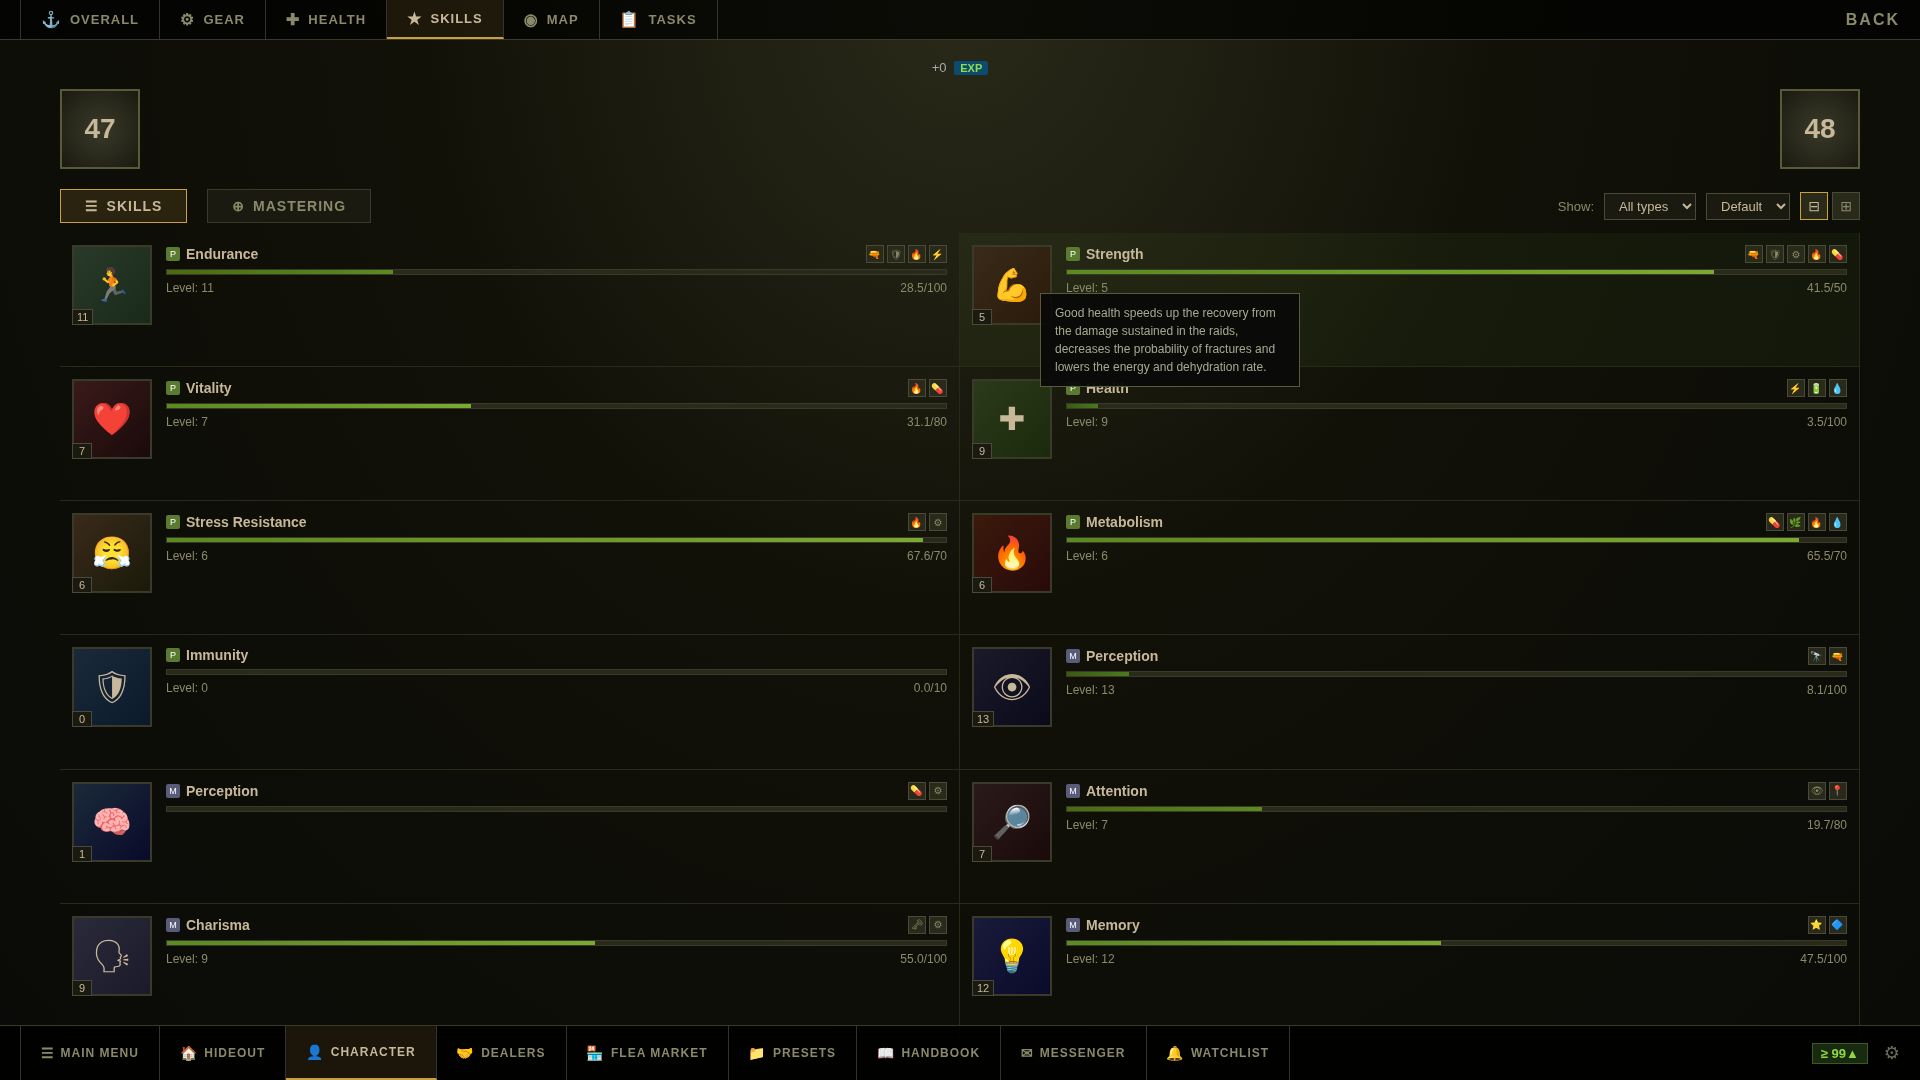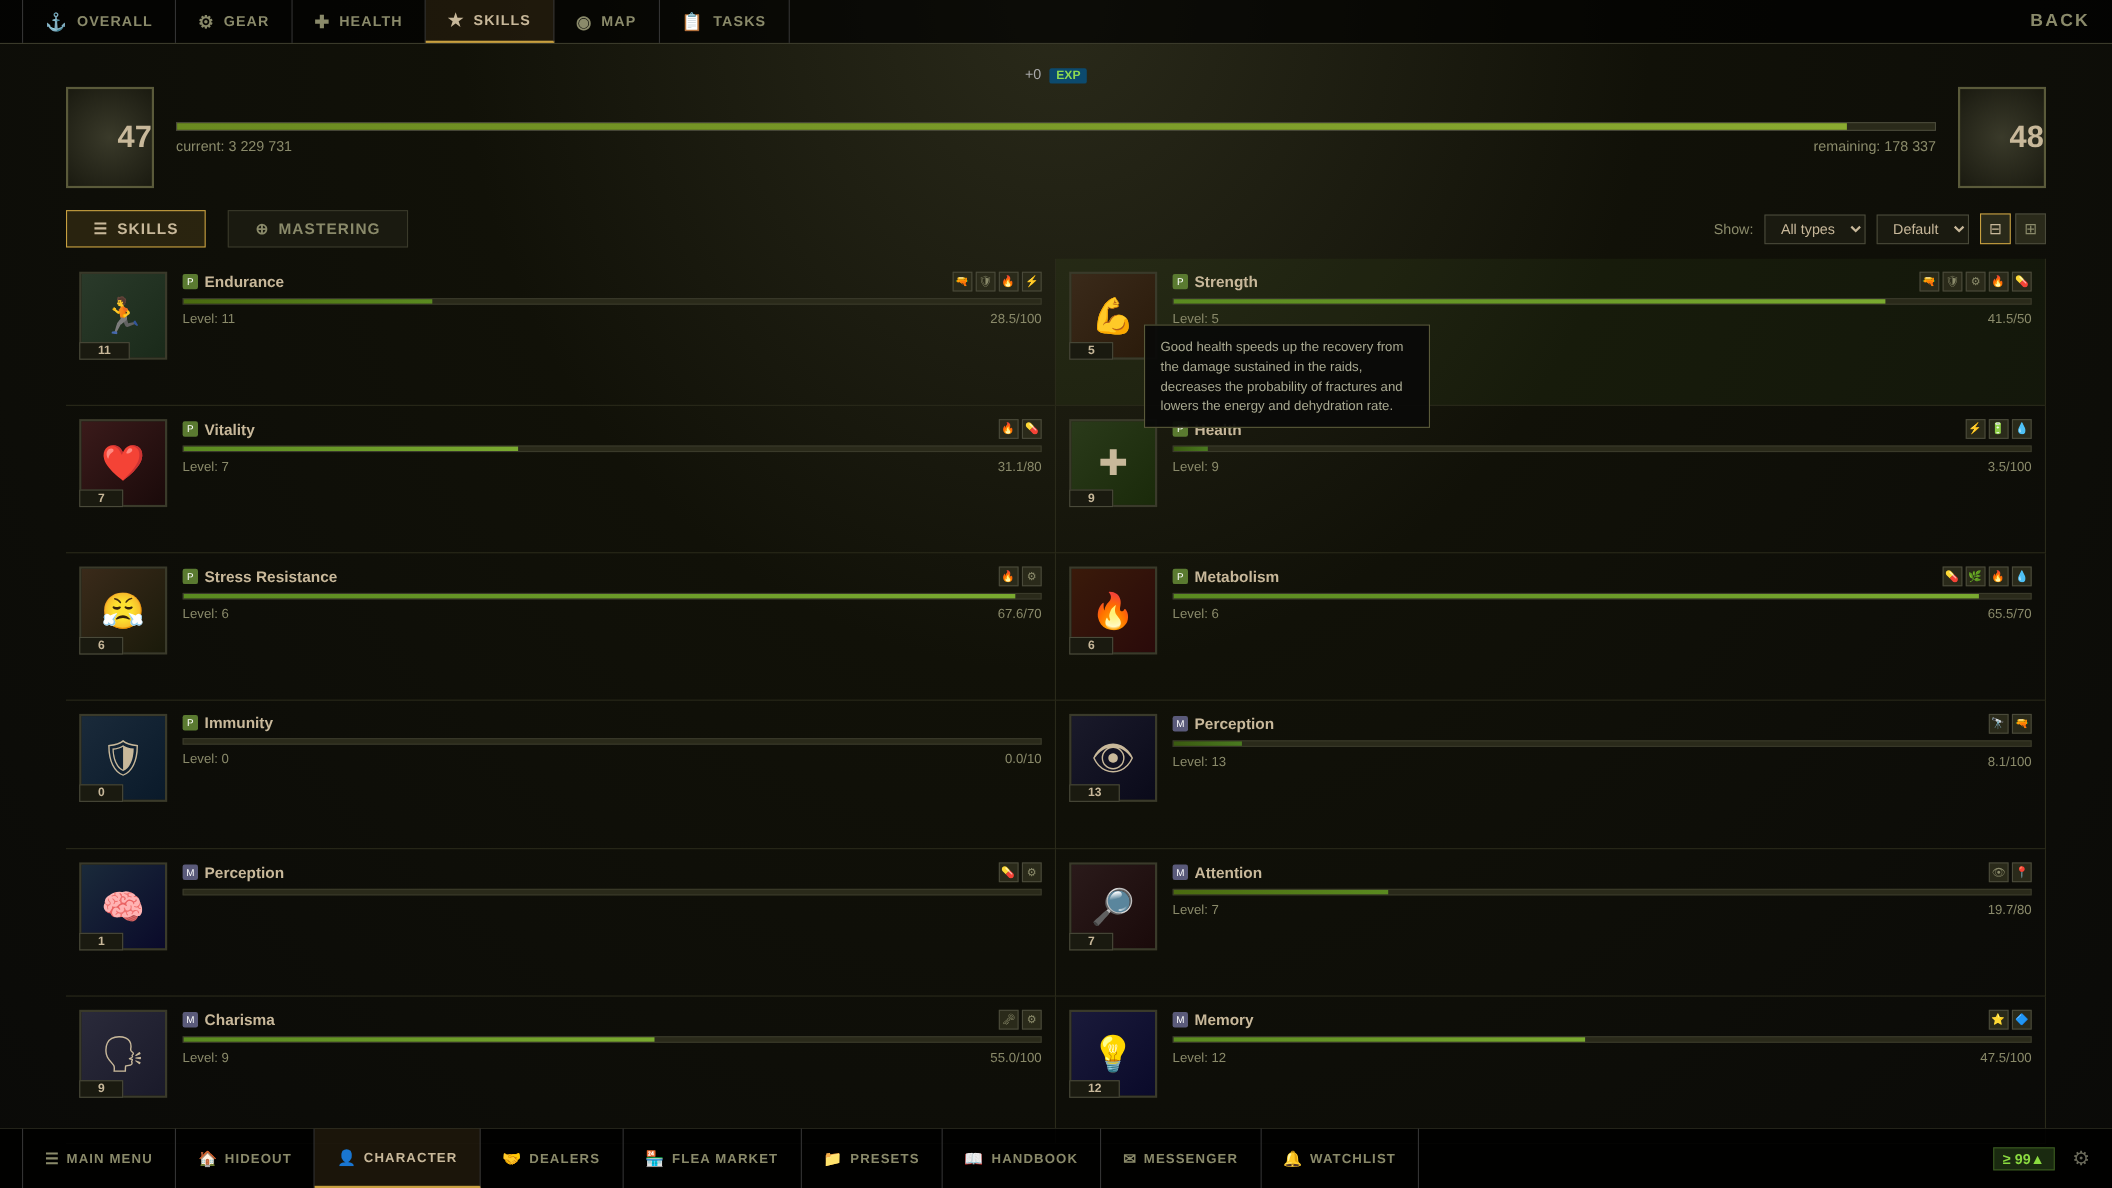--- a/index.html
+++ b/index.html
@@ -76,30 +76,31 @@
       margin-left: 4px;
     }
     .level-row {
       display: flex;
       align-items: center;
       width: 100%;
       gap: 20px;
     }
     .level-icon {
       width: 80px;
-      height: 92px;
+      height: 80px;
       background: radial-gradient(circle, #3a3a2a, #1a1a10);
       border: 2px solid #5a5a3a;
       display: flex;
       align-items: center;
-      justify-content: flex-end;
+      justify-content: center;
       font-size: 28px;
       font-weight: bold;
       color: #c8b89a;
       flex-shrink: 0;
+      margin-top: 10px;
     }
     .level-icon.right { margin-left: auto; }
     .exp-bar-container {
       flex: 1;
       display: flex;
       flex-direction: column;
       gap: 6px;
     }
     .exp-bar-bg {
       height: 8px;
@@ -217,22 +218,22 @@
       border: 2px solid #3a3a2a;
     }
     .skill-level-badge {
       position: absolute;
       bottom: 0;
       left: 0;
       background: #1a1a10;
       border: 1px solid #4a4a3a;
       color: #c8b89a;
       font-size: 11px;
-      font-weight: bold;
-      padding: 1px 16px;
+      font-weight: normal;
+      padding: 1px 4px;
       min-width: 20px;
       text-align: center;
     }
 
     .skill-info {
       flex: 1;
       display: flex;
       flex-direction: column;
       gap: 6px;
     }
@@ -424,29 +425,20 @@
 
 <div class="exp-area">
   <div class="exp-label">
     <span>+0</span>
     <span class="exp-badge">EXP</span>
   </div>
   <div class="level-row">
     <div class="level-icon">
       <span>47</span>
     </div>
-    <div class="exp-bar-container">
-      <div class="exp-bar-bg">
-        <div class="exp-bar-fill" style="width:95%"></div>
-      </div>
-      <div class="exp-info">
-        <span>current: 3 229 731</span>
-        <span>remaining: 178 337</span>
-      </div>
-    </div>
     <div class="level-icon right">
       <span>48</span>
     </div>
   </div>
 </div>
 
 <div class="tabs-row">
   <div class="tab-btn active">
     <span>☰</span>
     <span>SKILLS</span>

